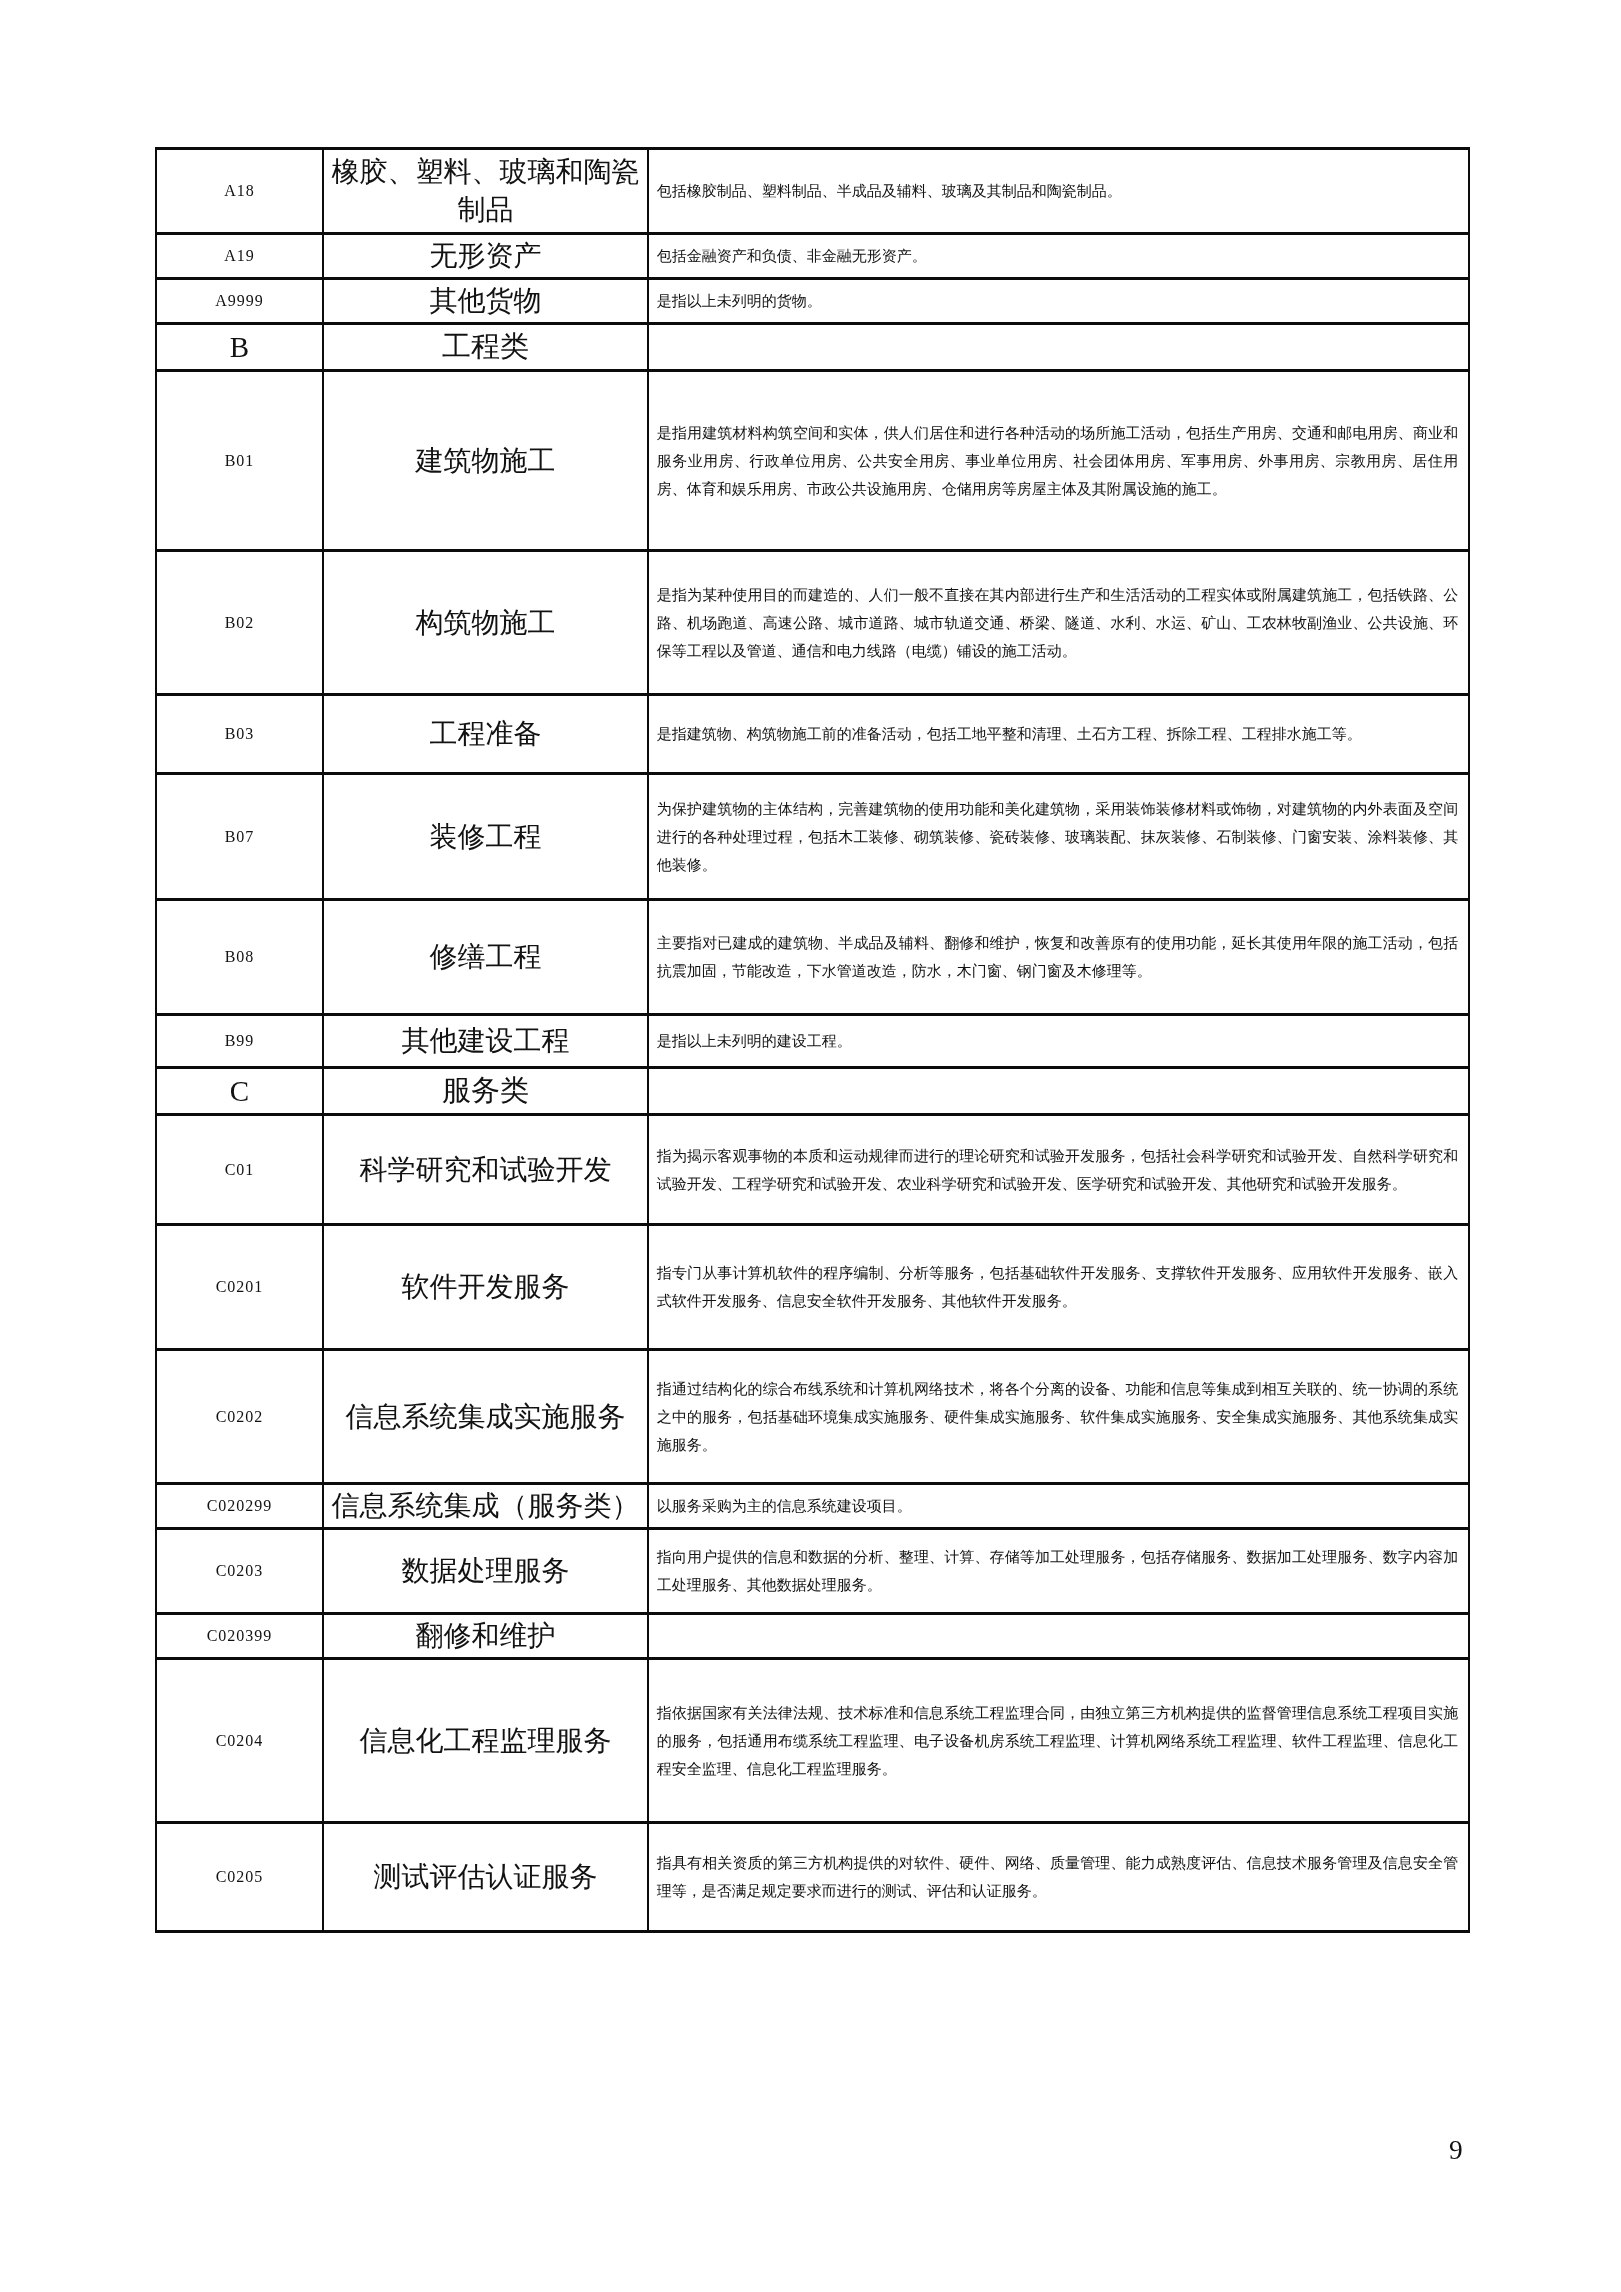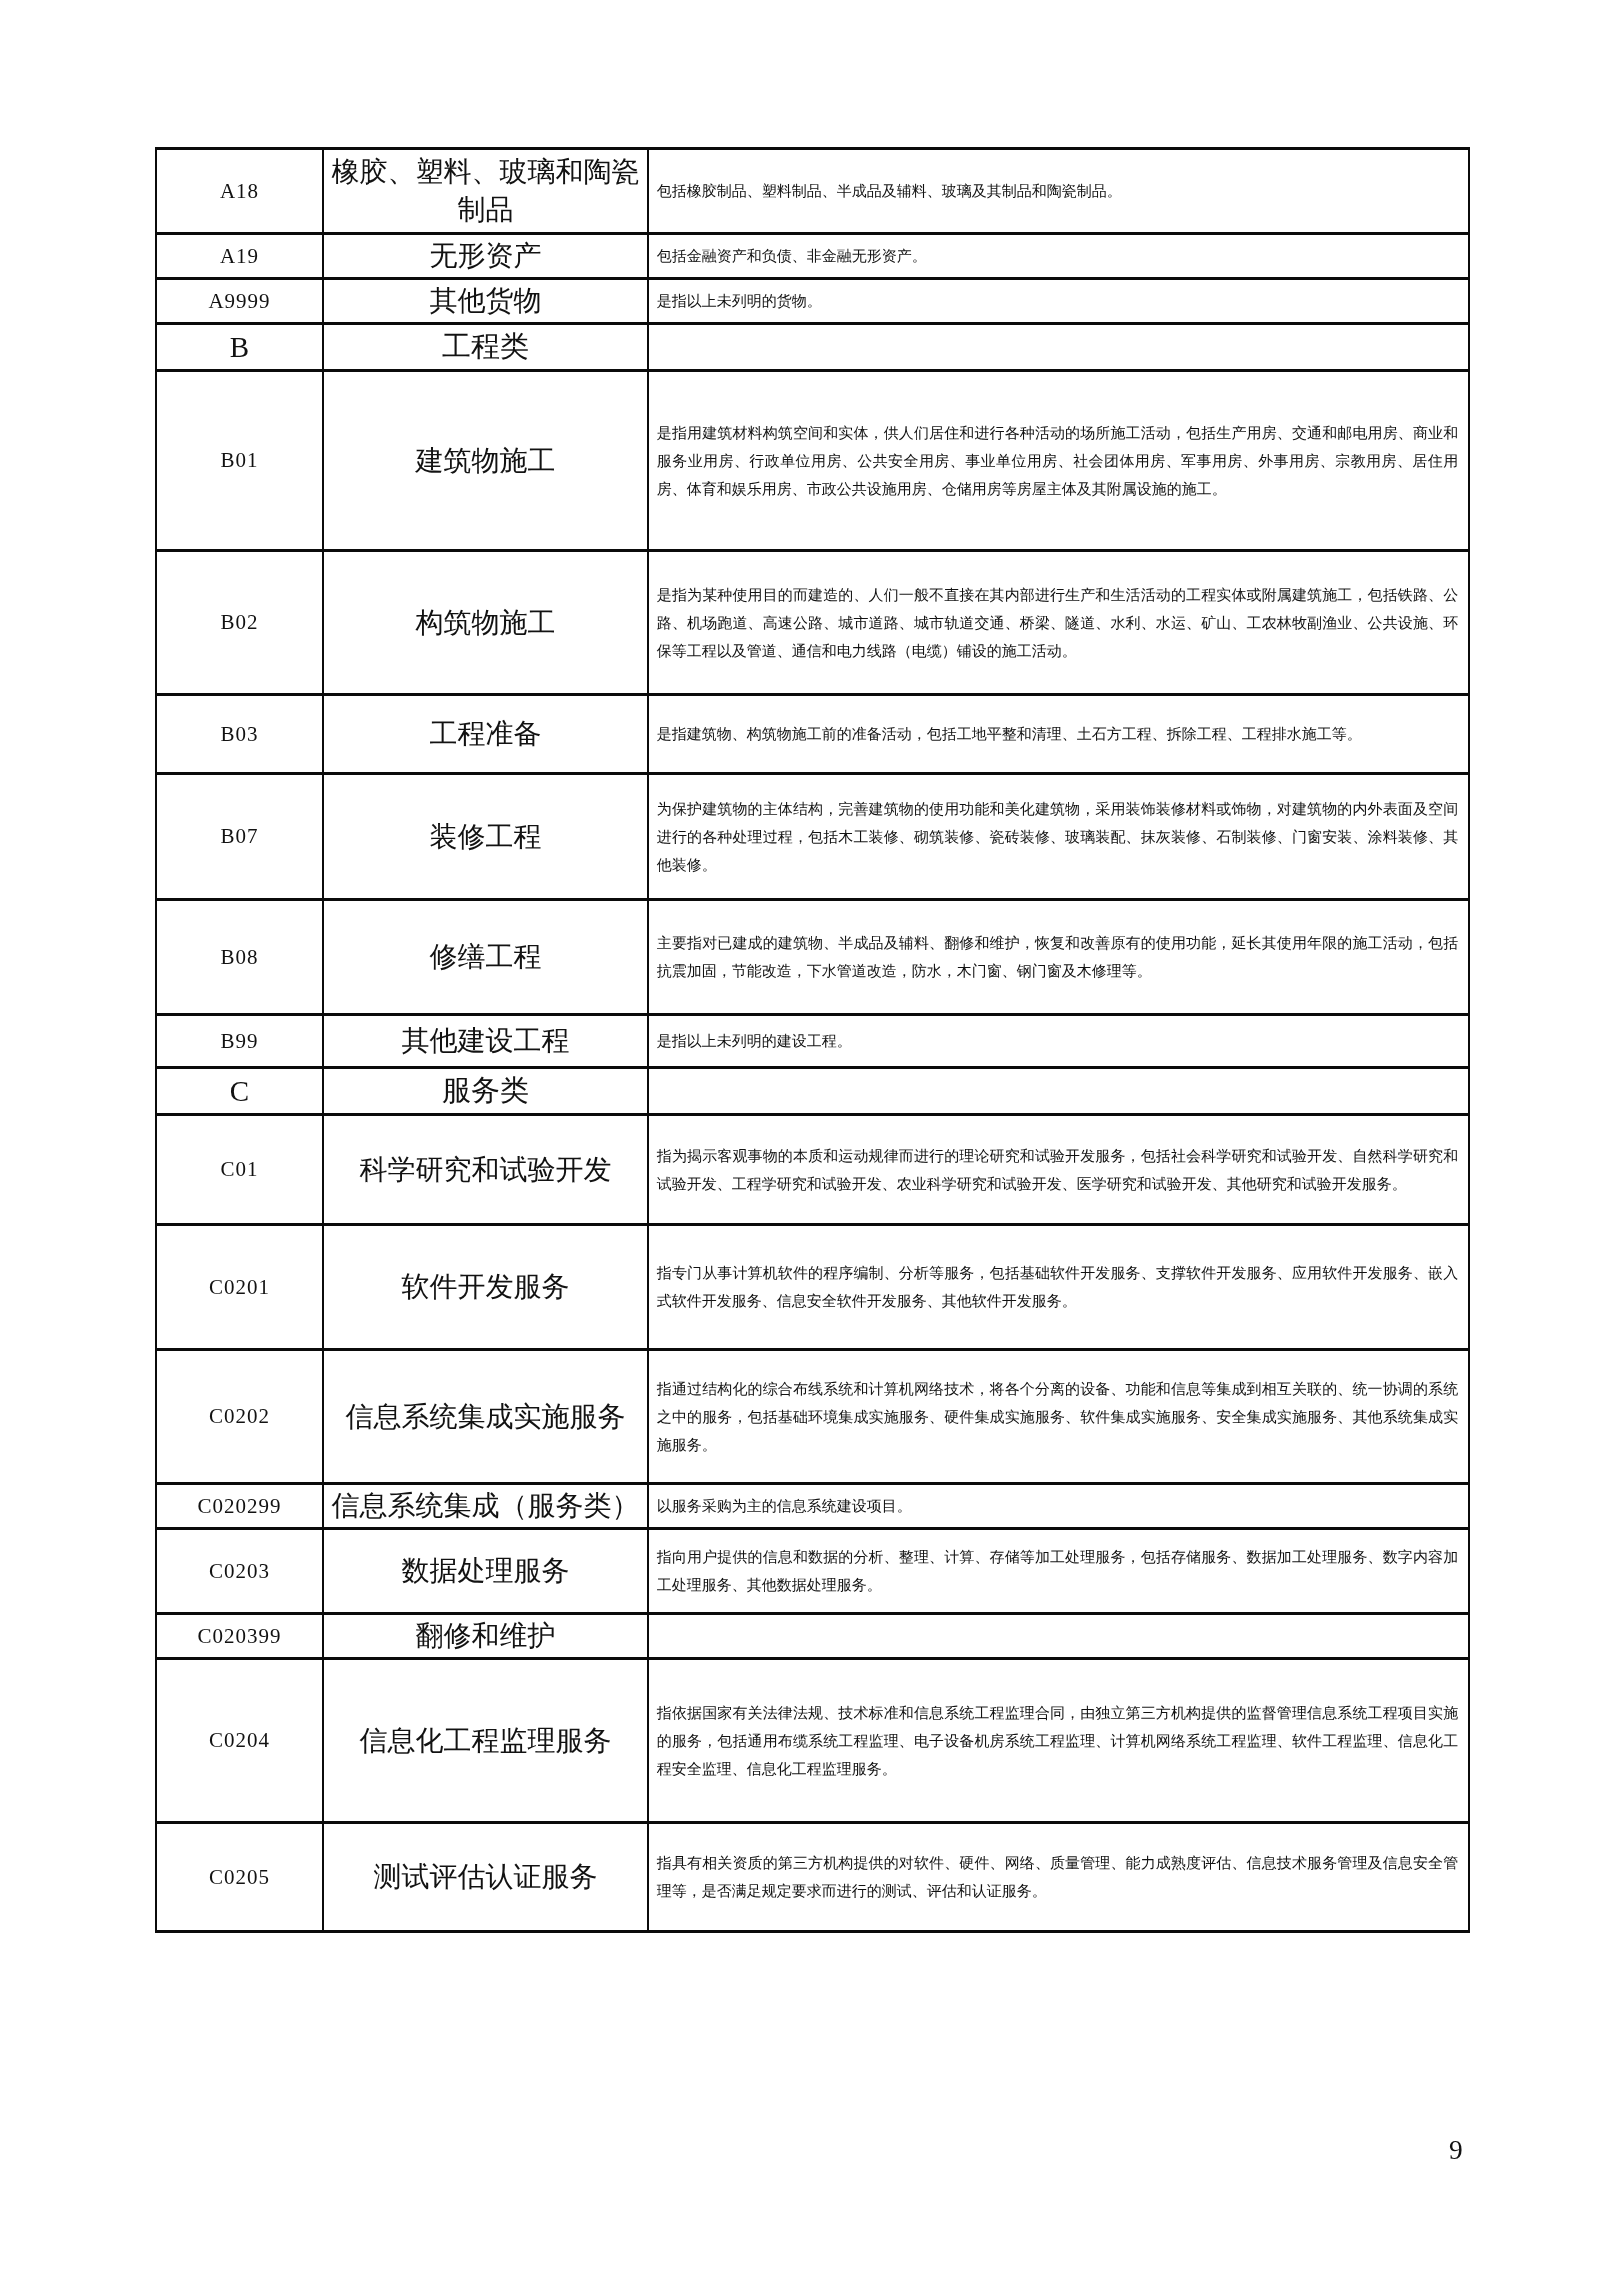--- a/index.html
+++ b/index.html
@@ -22,21 +22,21 @@
   }
   table.catalog td {
     border: 2.9px solid #0b0b0b;
     border-top-width: 3.9px;
     border-bottom-width: 3.9px;
     vertical-align: middle;
     overflow: hidden;
   }
   td.code {
     text-align: center;
-    font-size: 21px;
+    font-size: 16px;
     letter-spacing: 1px;
     padding: 2px 2px;
   }
   td.name {
     text-align: center;
     font-size: 28px;
     padding: 2px 2.9px;
   }
   td.desc {
     font-size: 15px;

